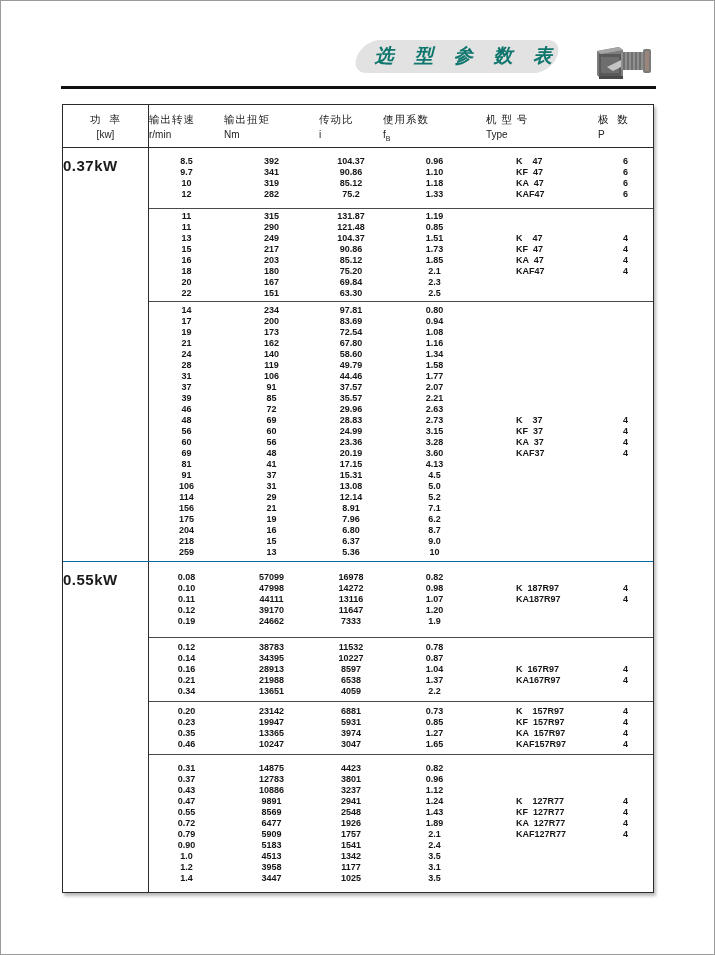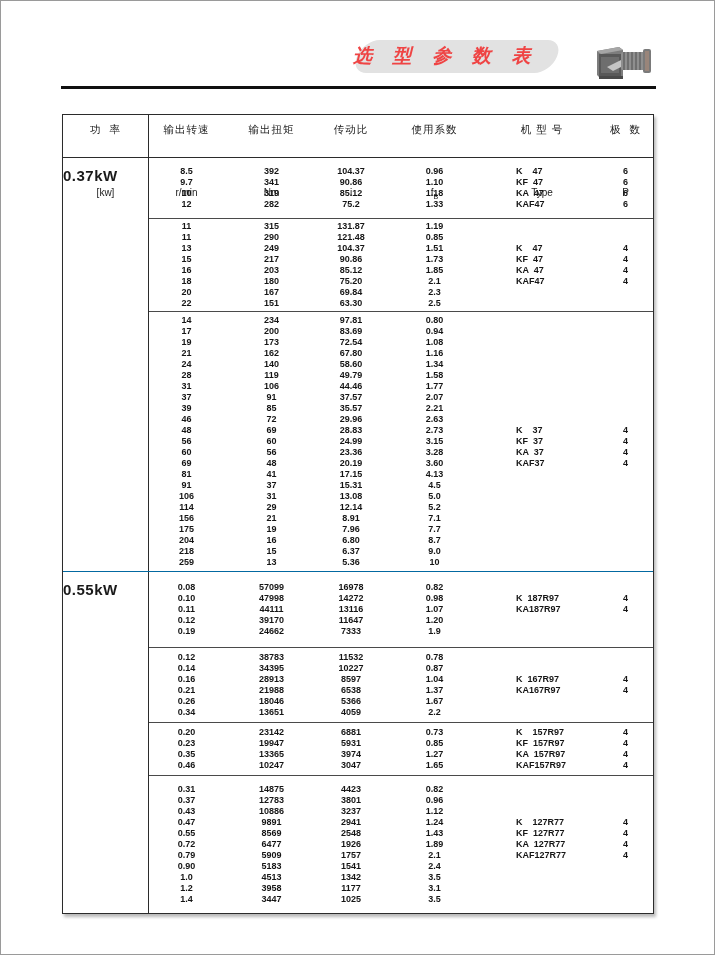--- a/index.html
+++ b/index.html
@@ -2,37 +2,37 @@
 <html><head>
 <meta charset="utf-8">
 <style>
   html,body{margin:0;padding:0;background:#fff;}
   .page{position:relative;width:715px;height:955px;box-sizing:border-box;
         border:1px solid #9a9a9a;background:#fff;overflow:hidden;
         font-family:"Liberation Sans",sans-serif;color:#1a1a1a;}
   
   .banner{position:absolute;left:356px;top:39px;width:200px;height:33px;
           background:#e2e2e2;border-radius:16px;transform:skewX(-22deg);}
-  .page-title{position:absolute;left:352px;top:42px;width:206px;text-align:left;
+  .page-title{position:absolute;left:352px;top:42px;width:206px;text-align:right;
           font-family:"DejaVu Serif",serif;font-style:italic;font-weight:bold;
-          font-size:19px;letter-spacing:7px;color:#ef4444;white-space:pre;}
+          font-size:19px;letter-spacing:7px;color:#0f766e;white-space:pre;}
   .rule{position:absolute;left:60px;top:85px;width:595px;height:3px;background:#101010;}
   .motor{position:absolute;left:592px;top:40px;}
   
-  .ptable{position:absolute;left:61px;top:113px;width:592px;box-sizing:border-box;
+  .ptable{position:absolute;left:61px;top:103px;width:592px;box-sizing:border-box;
           border:1px solid #2b2b2b;background:#fff;
           box-shadow:2px 3px 3px rgba(0,0,0,0.28);}
   .thead{display:flex;border-bottom:1px solid #2b2b2b;height:43px;box-sizing:border-box;}
   .h-power{width:86px;box-sizing:border-box;border-right:1px solid #2b2b2b;
            text-align:center;padding-top:6px;}
   .hcols{flex:1;display:grid;grid-template-columns:75px 95px 64px 103px 112px 55px;
          padding-top:6px;}
-  .hcell{text-align:center;}
+  .hcell{}
   .hzh{font-size:10.5px;line-height:16px;letter-spacing:1px;white-space:pre;color:#222;}
-  .hen{font-size:10px;line-height:15px;color:#222;margin-top:48px;}
+  .hen{font-size:10px;line-height:15px;color:#222;}
   .hen sub{font-size:7px;}
   .section{display:flex;}
   .section + .section{border-top:1px solid #0369a1;}
   .power-cell{width:86px;box-sizing:border-box;border-right:1px solid #2b2b2b;
               text-align:left;font-weight:bold;font-size:15px;padding-top:9px;
               letter-spacing:0.5px;}
   .blocks{flex:1;display:flex;flex-direction:column;font-weight:bold;}
   .block + .block{border-top:1px solid #4a4a4a;}
   .row{display:grid;grid-template-columns:75px 95px 64px 103px 112px 55px;
        height:11px;line-height:11px;font-size:9px;}
@@ -353,21 +353,21 @@
                 <div class="cell c1">21</div>
                 <div class="cell c2">8.91</div>
                 <div class="cell c3">7.1</div>
                 <div class="cell c4"></div>
                 <div class="cell c5"></div>
               </div>
               <div class="row">
                 <div class="cell c0">175</div>
                 <div class="cell c1">19</div>
                 <div class="cell c2">7.96</div>
-                <div class="cell c3">7.7</div>
+                <div class="cell c3">6.2</div>
                 <div class="cell c4"></div>
                 <div class="cell c5"></div>
               </div>
               <div class="row">
                 <div class="cell c0">204</div>
                 <div class="cell c1">16</div>
                 <div class="cell c2">6.80</div>
                 <div class="cell c3">8.7</div>
                 <div class="cell c4"></div>
                 <div class="cell c5"></div>
@@ -461,28 +461,20 @@
                 <div class="cell c4">K  167R97</div>
                 <div class="cell c5">4</div>
               </div>
               <div class="row">
                 <div class="cell c0">0.21</div>
                 <div class="cell c1">21988</div>
                 <div class="cell c2">6538</div>
                 <div class="cell c3">1.37</div>
                 <div class="cell c4">KA167R97</div>
                 <div class="cell c5">4</div>
-              </div>
-              <div class="row">
-                <div class="cell c0">0.26</div>
-                <div class="cell c1">18046</div>
-                <div class="cell c2">5366</div>
-                <div class="cell c3">1.67</div>
-                <div class="cell c4"></div>
-                <div class="cell c5"></div>
               </div>
               <div class="row">
                 <div class="cell c0">0.34</div>
                 <div class="cell c1">13651</div>
                 <div class="cell c2">4059</div>
                 <div class="cell c3">2.2</div>
                 <div class="cell c4"></div>
                 <div class="cell c5"></div>
               </div>
             </div>

